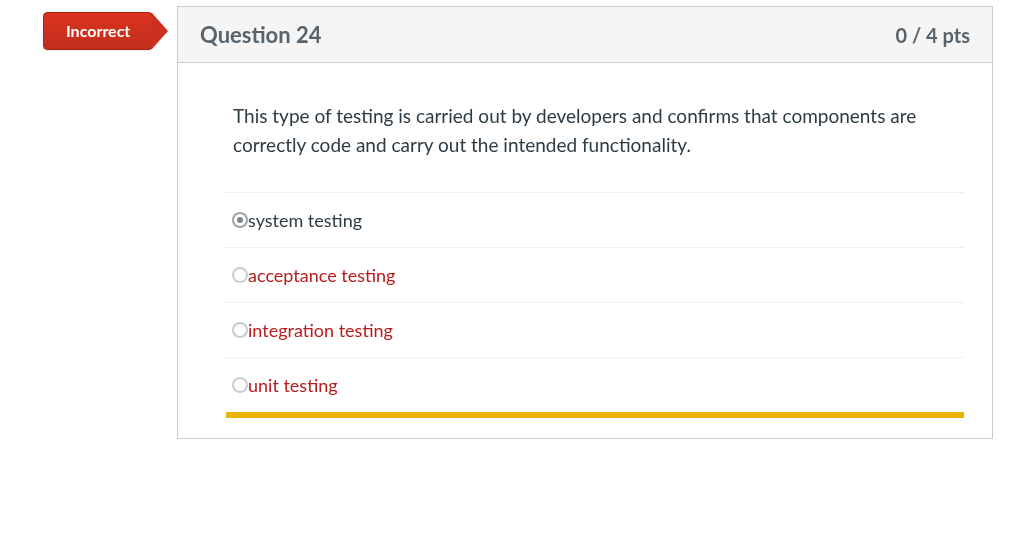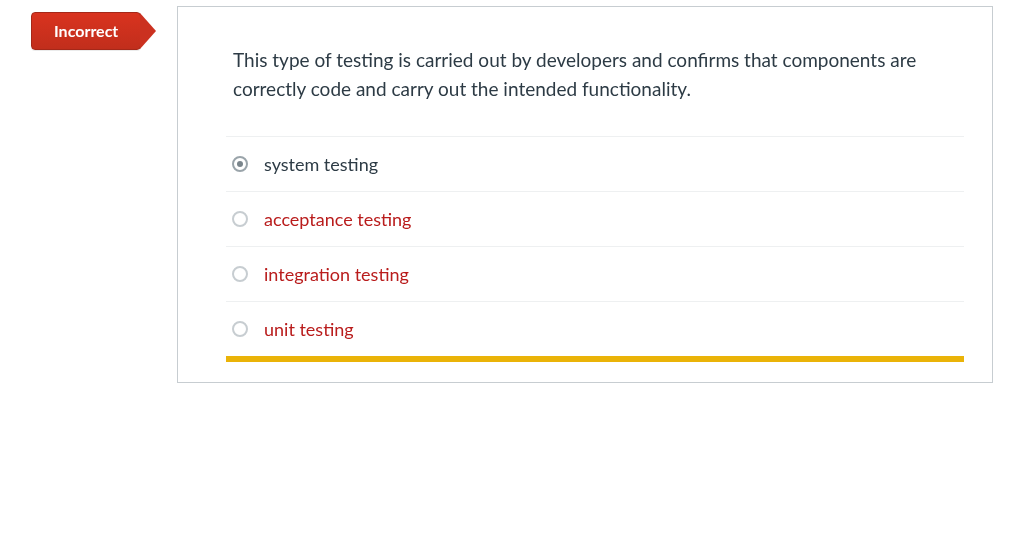--- a/index.html
+++ b/index.html
@@ -31,21 +31,21 @@
       font-weight: 700;
       color: #58646d;
     }
     .points {
       font-size: 20px;
       font-weight: 700;
       color: #58646d;
     }
     .badge {
       position: absolute;
-      left: 31px;
+      left: 43px;
       top: 12px;
       background: linear-gradient(to bottom, #d9331f 0%, #c12e1c 100%);
       color: #fff;
       font-size: 16px;
       font-weight: 700;
       border-radius: 4px;
       padding: 8px 22px 9px 22px;
       z-index: 10;
       border: 1px solid #a52819;
       box-shadow: 0 1px 0 rgba(0,0,0,0.08);
@@ -73,21 +73,20 @@
     }
     .options {
       list-style: none;
       padding: 0 0 0 20px;
     }
     .option {
       border-top: 1px solid #eef0f1;
       padding: 16px 6px 16px 6px;
       display: flex;
       align-items: center;
-      gap: 16px;
     }
     .option:last-child { border-bottom: 6px solid #eab308; }
     .radio {
       width: 16px; height: 16px;
       border-radius: 50%;
       border: 2px solid #c7cdd1;
       display: inline-flex;
       align-items: center; justify-content: center;
       flex-shrink: 0;
       position: relative;
@@ -106,20 +105,24 @@
     .dim-label { color: #b91c1c; }
   </style>
 </head>
 <body>
 
 <div class="badge">
   <span>Incorrect</span>
 </div>
 
 <div class="card">
+  <div class="card-header">
+    <span class="question-title">Question 24</span>
+    <span class="points">0 / 4 pts</span>
+  </div>
   <div class="card-body">
     <p class="question-text">This type of testing is carried out by developers and confirms that components are correctly code and carry out the intended functionality.</p>
     <ul class="options">
       <li class="option">
         <span class="radio checked"></span>
         <span class="option-label selected-label">system testing</span>
       </li>
       <li class="option">
         <span class="radio"></span>
         <span class="option-label dim-label">acceptance testing</span>

